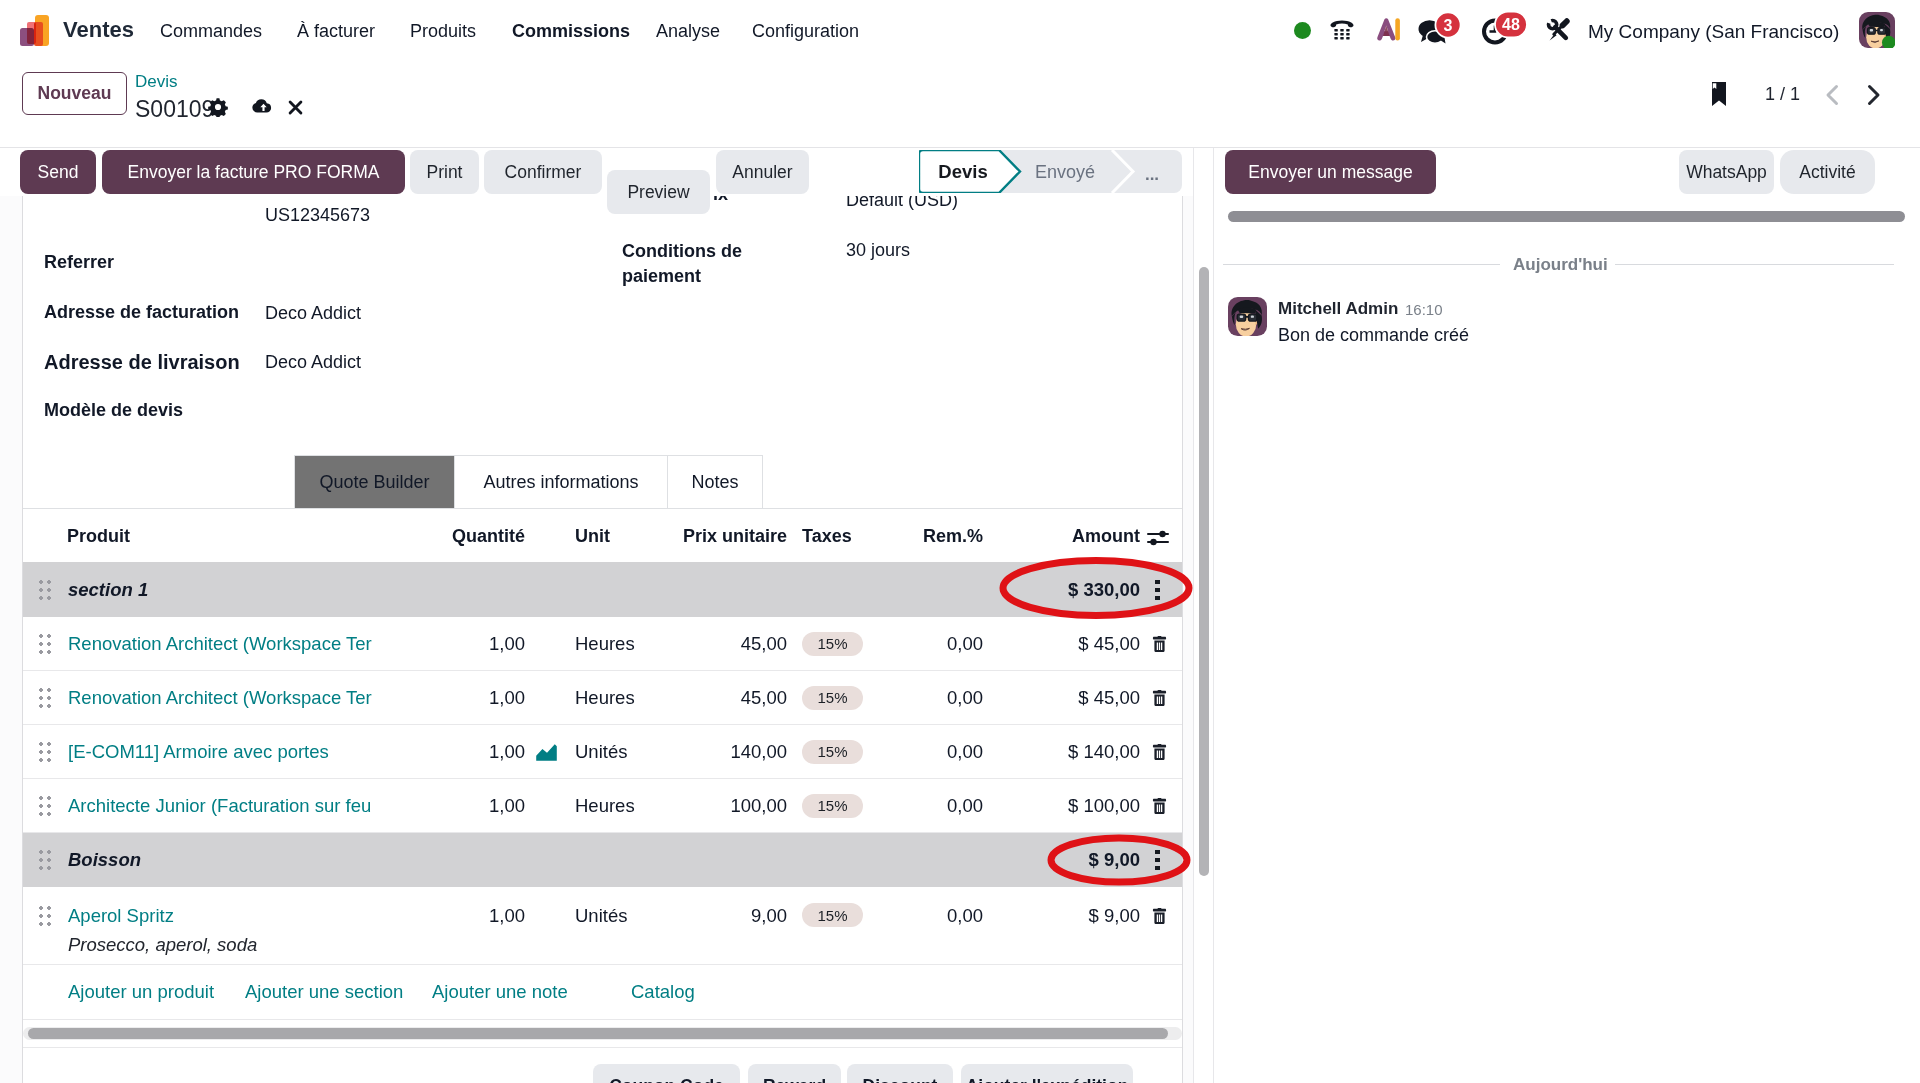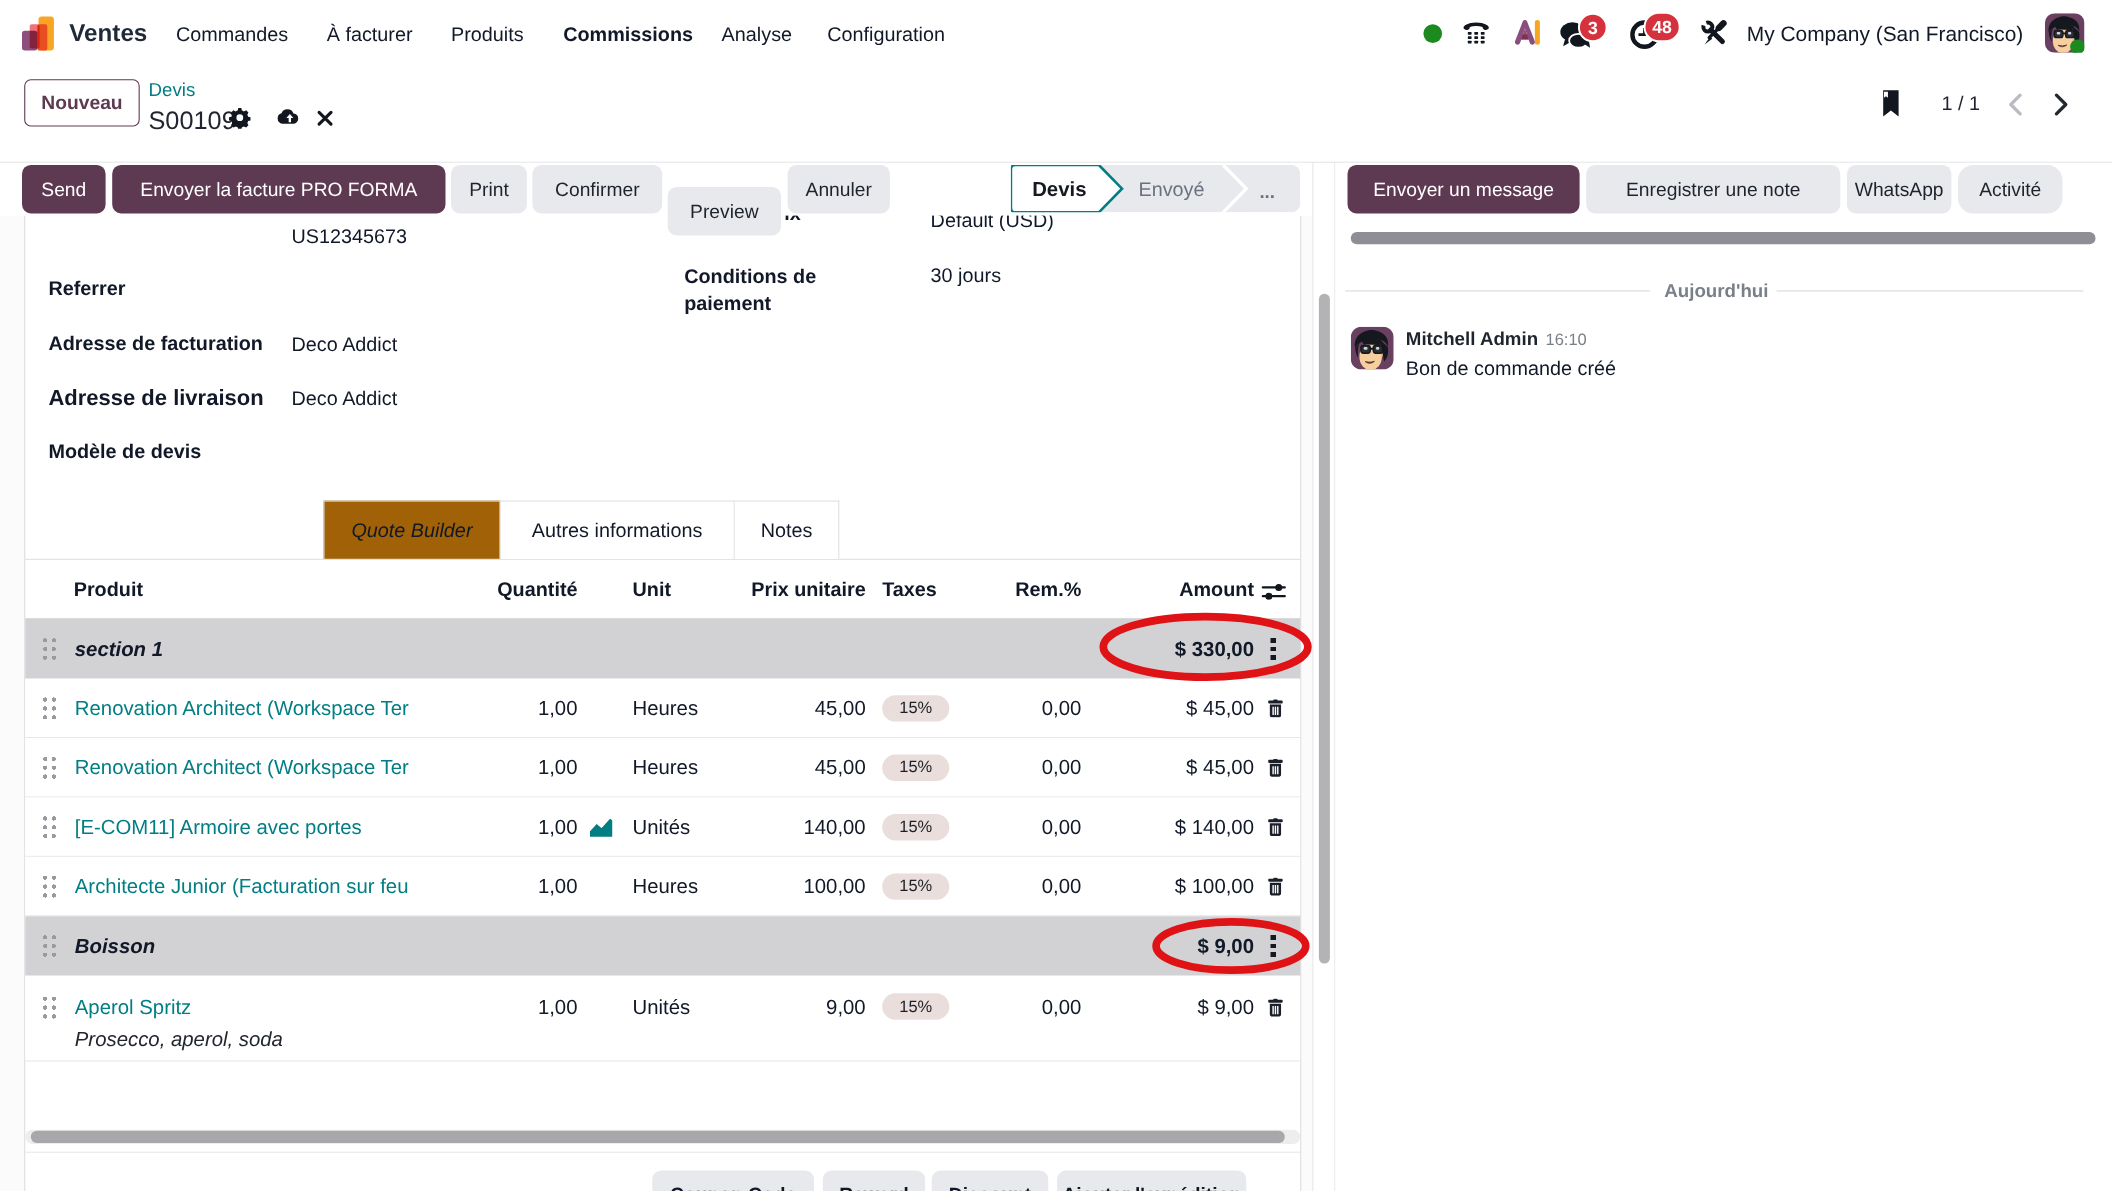--- a/index.html
+++ b/index.html
@@ -179,22 +179,22 @@
     <div class="abs b" style="left:44px;top:252px;font-size:18px;">Referrer</div>
     <div class="abs b" style="left:622px;top:239px;width:135px;font-size:18px;line-height:25px;">Conditions de paiement</div>
     <div class="abs" style="left:846px;top:240px;font-size:18px;">30 jours</div>
     <div class="abs b" style="left:44px;top:302px;font-size:18px;">Adresse de facturation</div>
     <div class="abs" style="left:265px;top:303px;font-size:18px;">Deco Addict</div>
     <div class="abs b" style="left:44px;top:351px;font-size:20px;">Adresse de livraison</div>
     <div class="abs" style="left:265px;top:352px;font-size:18px;">Deco Addict</div>
     <div class="abs b" style="left:44px;top:400px;font-size:18px;">Modèle de devis</div>
 
     <div class="abs" style="left:23px;top:508px;width:1159px;height:1px;background:#dee0e3;"></div>
-    <div class="abs" style="left:294px;top:455px;width:161px;height:53px;border:1px solid #dee0e3;border-bottom:none;background:#a16207;
-      display:flex;align-items:center;justify-content:center;font-size:18px;font-style:italic;">Quote Builder</div>
+    <div class="abs" style="left:294px;top:455px;width:161px;height:53px;border:1px solid #dee0e3;border-bottom:none;background:#737373;
+      display:flex;align-items:center;justify-content:center;font-size:18px;">Quote Builder</div>
     <div class="abs" style="left:455px;top:455px;width:213px;height:53px;border:1px solid #dee0e3;border-left:none;border-bottom:none;background:#fff;
       display:flex;align-items:center;justify-content:center;font-size:18px;">Autres informations</div>
     <div class="abs" style="left:668px;top:455px;width:95px;height:53px;border:1px solid #dee0e3;border-left:none;border-bottom:none;background:#fff;
       display:flex;align-items:center;justify-content:center;font-size:18px;">Notes</div>
 
     <div id="table" class="abs" style="left:23px;top:509px;width:1163px;">
 
       <div class="abs b" style="left:44px;top:17px;font-size:18px;">Produit</div>
       <div class="abs b rt" style="left:325px;top:17px;width:177px;font-size:18px;">Quantité</div>
       <div class="abs b" style="left:552px;top:17px;font-size:18px;">Unit</div>
@@ -295,20 +295,26 @@
         <span class="cell2 rt" style="left:564px;width:200px;top:17px;">9,00</span>
         <span class="pill" style="top:16px;margin-top:0;">15%</span>
         <span class="cell2 rt" style="left:860px;width:100px;top:17px;">0,00</span>
         <span class="cell2 rt" style="left:1000px;width:117px;top:17px;">$ 9,00</span>
         <svg class="del" viewBox="0 0 16 16" style="top:20px;margin-top:0;">
             <use href="#i-trash"></use>
           </svg>
         <span class="cell2" style="left:45px;top:46px;font-style:italic;color:#22262e;">Prosecco, aperol, soda</span>
       </div>
 
+      <div class="abs" style="top:403px;height:55px;left:0;width:1159px;border-bottom:1px solid #e8e8ea;">
+        <span class="cell teal" style="left:45px;">Ajouter un produit</span>
+        <span class="cell teal" style="left:222px;">Ajouter une section</span>
+        <span class="cell teal" style="left:409px;">Ajouter une note</span>
+        <span class="cell teal" style="left:608px;">Catalog</span>
+      </div>
     </div>
 
     <div class="abs" style="left:23px;top:1027px;width:1159px;height:13px;background:#ededee;border-radius:7px;"></div>
     <div class="abs" style="left:28px;top:1028px;width:1140px;height:11px;background:#a8a8ab;border-radius:6px;"></div>
     <div class="abs" style="left:23px;top:1047px;width:1159px;height:1px;background:#e8e8ea;"></div>
 
     <div class="abs" style="left:593px;top:1064px;width:147px;height:44px;background:#e7e9ed;border-radius:8px;
       display:flex;align-items:center;justify-content:center;font-size:17.5px;font-weight:600;">Coupon Code</div>
     <div class="abs" style="left:748px;top:1064px;width:93px;height:44px;background:#e7e9ed;border-radius:8px;
       display:flex;align-items:center;justify-content:center;font-size:17.5px;font-weight:600;">Reward</div>
@@ -335,21 +341,20 @@
   <text x="146" y="28" font-size="18" fill="#6a7280" text-anchor="middle" font-family="Liberation Sans, sans-serif">Envoyé</text>
   <text x="233" y="30" font-size="17" font-weight="bold" fill="#6a7280" text-anchor="middle" font-family="Liberation Sans, sans-serif">...</text>
 </svg>
 
   <div class="abs" style="left:1193px;top:148px;width:1px;height:935px;background:#e7e7ea;"></div>
   <div class="abs" style="left:1213px;top:148px;width:1px;height:935px;background:#e7e7ea;"></div>
   <div class="abs" style="left:1199px;top:267px;width:10px;height:609px;background:#b3b3b6;border-radius:5px;"></div>
 
   <div class="abs" style="left:1214px;top:148px;width:706px;height:935px;background:#fff;">
     <div class="btn btn-p" style="left:11px;top:2px;width:211px;">Envoyer un message</div>
-    <div class="btn btn-g" style="left:228px;top:2px;width:231px;">Enregistrer une note</div>
     <div class="btn btn-g" style="left:465px;top:2px;width:95px;">WhatsApp</div>
     <div class="btn btn-g" style="left:566px;top:2px;width:95px;border-radius:14px;">Activité</div>
 
     <div class="abs" style="left:14px;top:63px;width:677px;height:11px;background:#8e8e94;border-radius:6px;"></div>
 
     <div class="abs" style="left:9px;top:116px;width:277px;height:1px;background:#d8dade;"></div>
     <div class="abs" style="left:299px;top:107px;font-size:17px;color:#7a8089;font-weight:600;">Aujourd'hui</div>
     <div class="abs" style="left:401px;top:116px;width:279px;height:1px;background:#d8dade;"></div>
 
     <svg class="abs" style="left:14px;top:149px;" width="39" height="39" viewBox="0 0 40 40">

